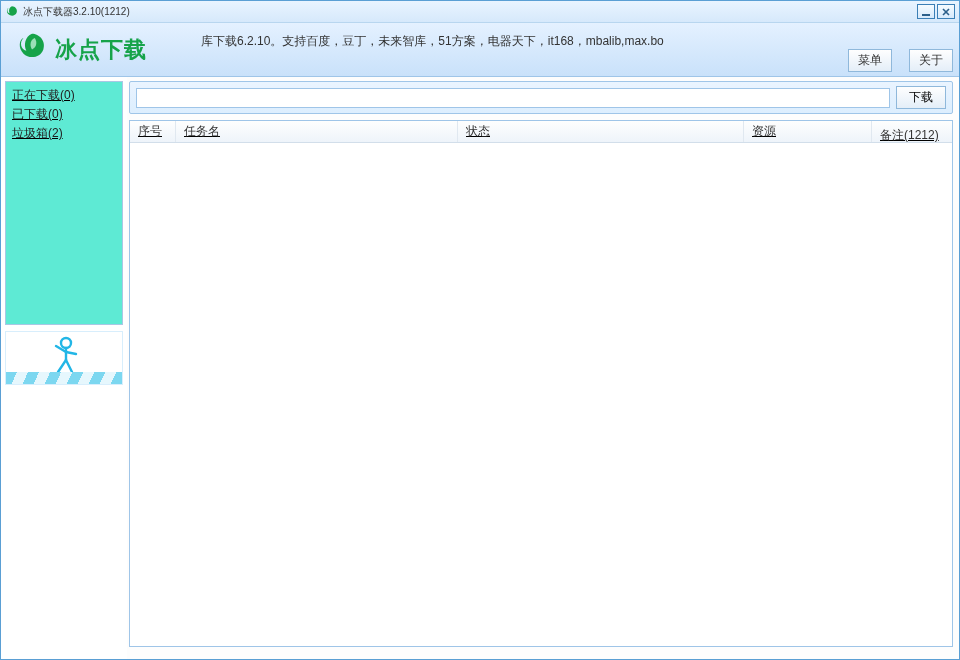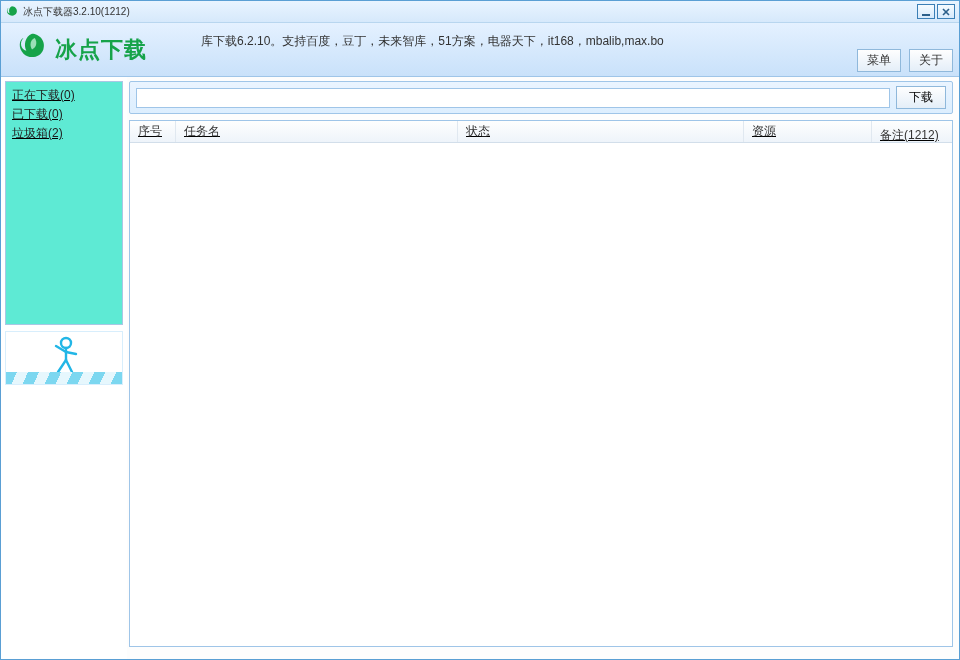--- a/index.html
+++ b/index.html
@@ -58,21 +58,21 @@
     letter-spacing:1px;
   }
   .subtitle {
     color:#333;
     font-size:12px;
     position:absolute;
     left:200px; top:10px;
   }
   .hdr-btns {
     position:absolute; right:6px; bottom:4px;
-    display:flex; gap:8px;
+    display:flex; gap:17px;
   }
   .hdr-btn {
     border:1px solid #8fb8db;
     background:linear-gradient(#fefefe,#e4eef8);
     padding:2px 9px;
     font-size:12px;
     color:#333;
     cursor:pointer;
   }
   

